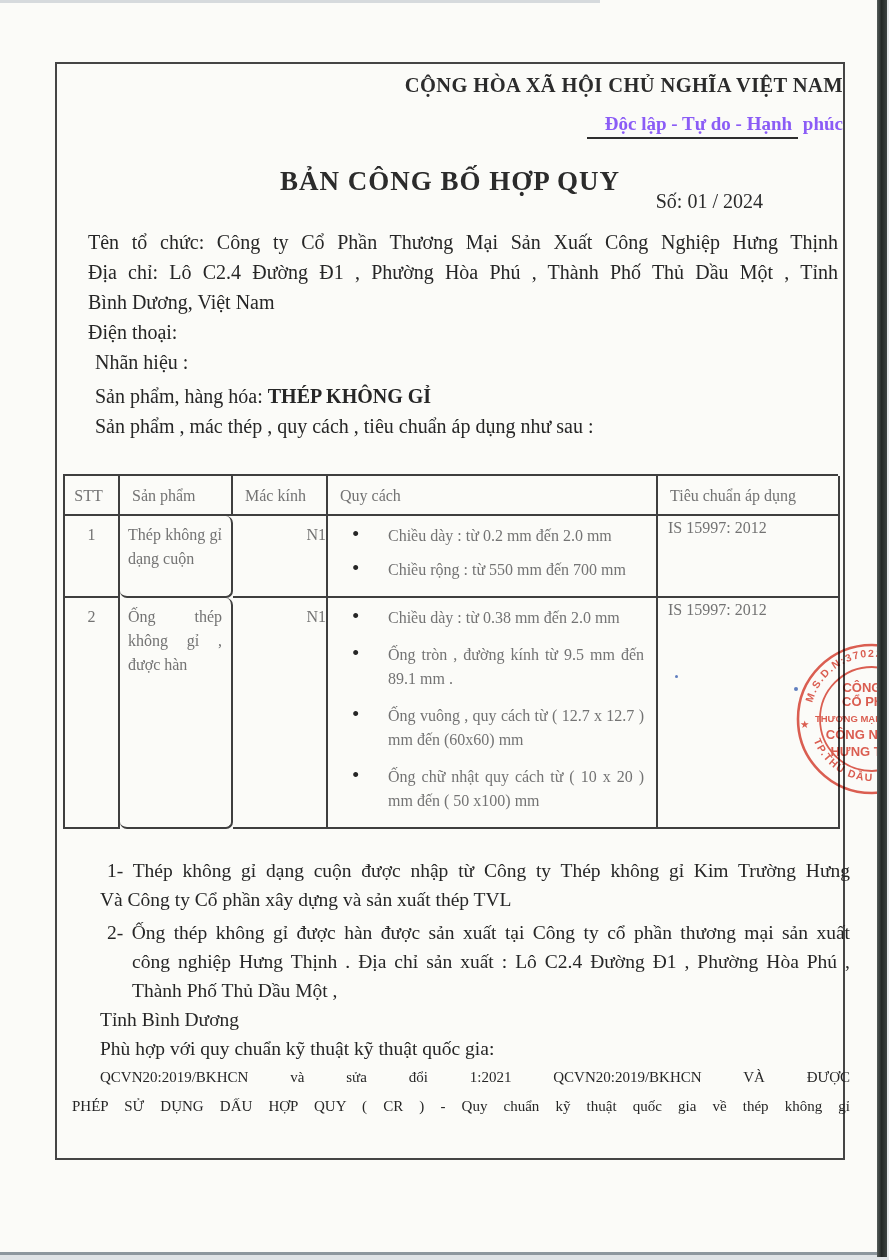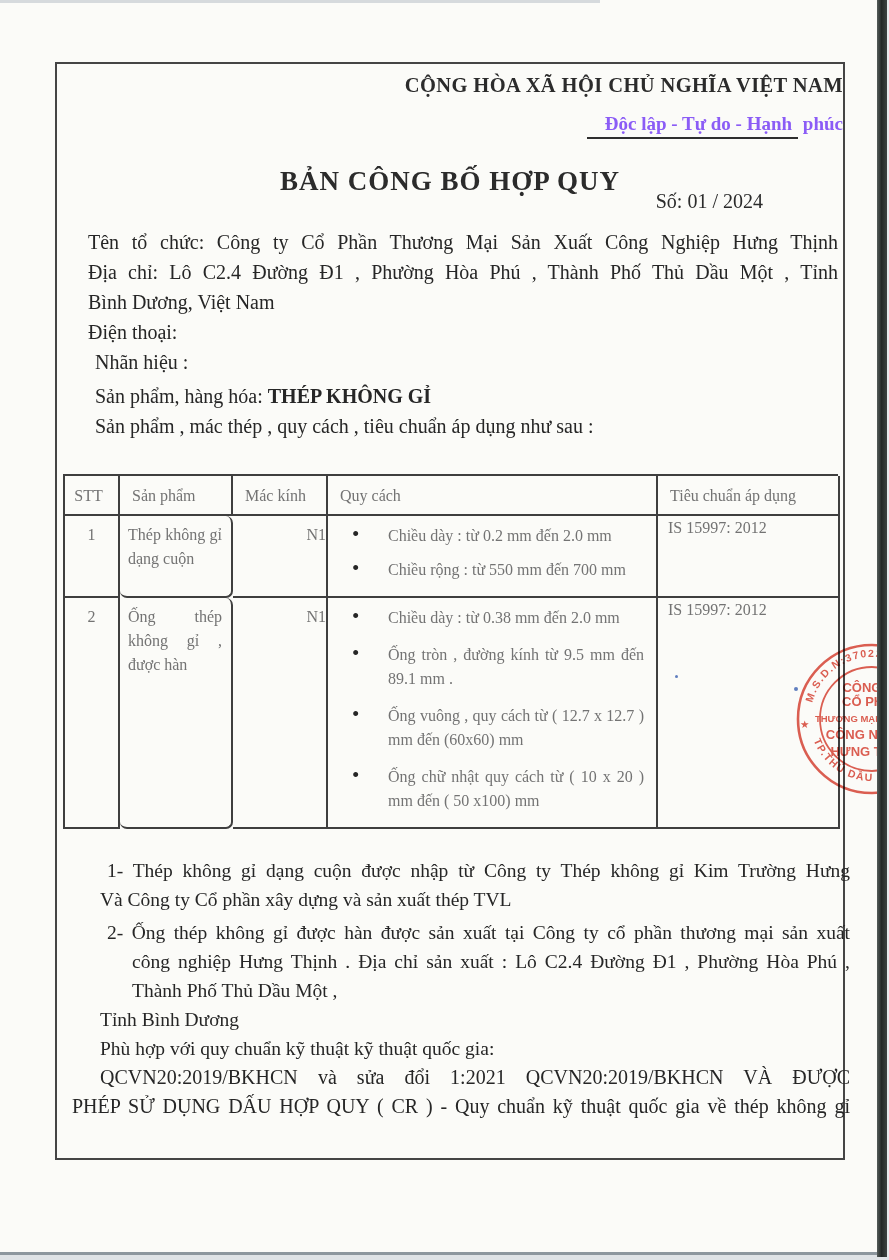--- a/index.html
+++ b/index.html
@@ -53,21 +53,21 @@
   .c-mark { text-align:right; padding-top:7px; }
   .c-spec { padding:8px 12px 4px 0; }
   .c-std  { padding:0 6px 6px 10px; }
   .qc-item { position:relative; margin:0 0 10px 60px; text-align:justify; }
   .qc-item::before { content:"\2022"; position:absolute; left:-36px; top:-2px; font-size:21px; color:#262626; }
 
   
   .notes { position:absolute; left:100px; top:856px; width:750px; font-size:19.5px; line-height:29px; color:#262626; }
   .notes .gap { margin-top:4px; }
   .hang { padding-left:32px; }
-  .qcvn { margin-left:-28px; width:778px; font-size:20px; }
+  .qcvn { margin-left:-28px; width:778px; font-size:15px; }
   .qcvn .first { padding-left:28px; }
 
   
   .stamp { position:absolute; left:772px; top:619px; width:200px; height:200px;
     z-index:20; mix-blend-mode:multiply; opacity:.93; }
   .stamp text { fill:#dc5346; }
   .stamp .arc { font-family:"Liberation Sans","DejaVu Sans",sans-serif; font-size:10.5px; font-weight:bold; letter-spacing:1.5px; }
   .stamp .ctr { font-family:"Liberation Sans","DejaVu Sans",sans-serif; font-weight:bold; text-anchor:middle; }
   .ink-speck { position:absolute; width:4px; height:4px; border-radius:50%; background:#3a5fb0; opacity:.8; z-index:21; }
 </style>

